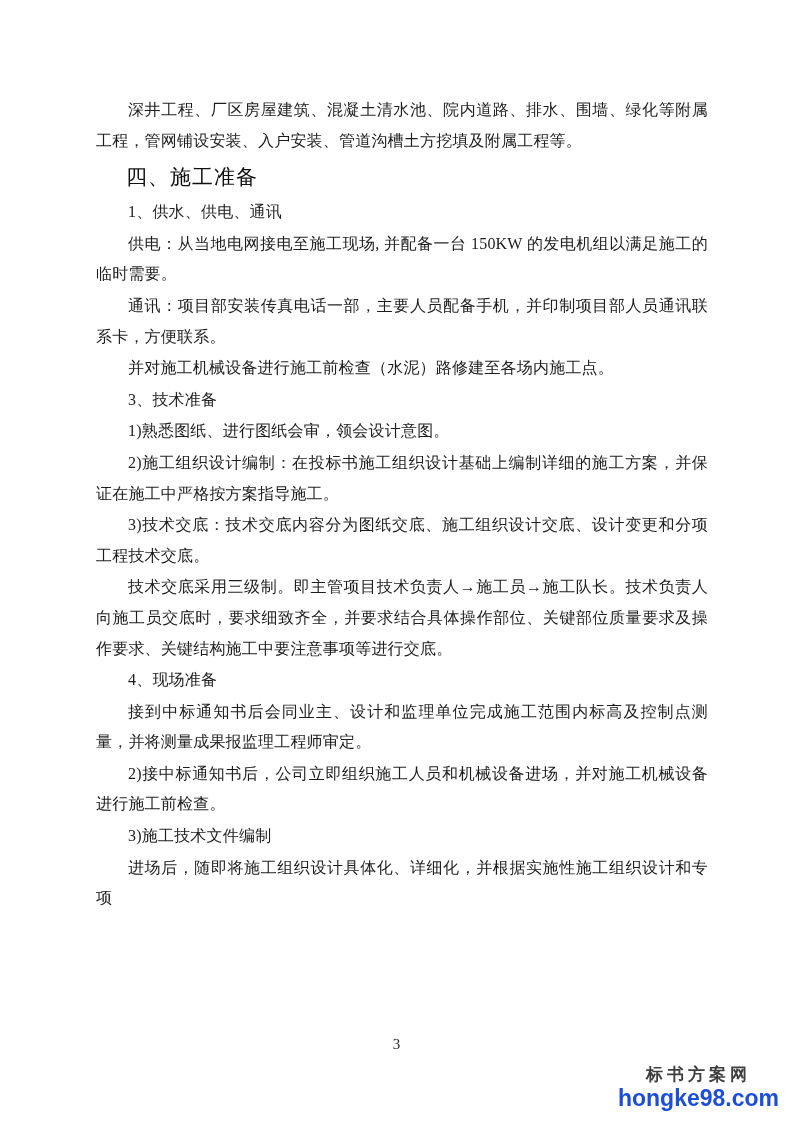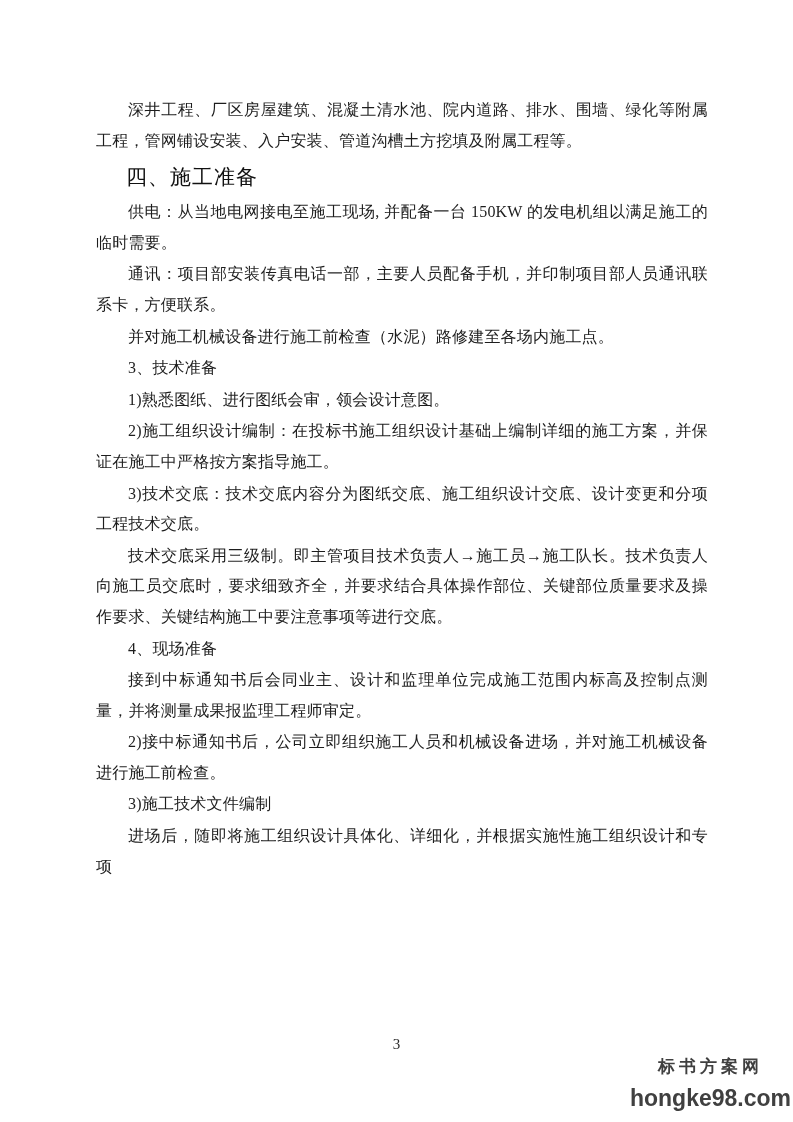--- a/index.html
+++ b/index.html
@@ -46,49 +46,50 @@
     left: 0;
     right: 0;
     top: 1036px;
     text-align: center;
     font-size: 15px;
     color: #2a2a2a;
     font-family: "Liberation Serif", "DejaVu Serif", serif;
   }
   .watermark {
     position: absolute;
-    right: 2px;
+    right: 14px;
     bottom: 12px;
     text-align: center;
     font-family: "Liberation Sans", "DejaVu Sans", sans-serif;
   }
   .wm-cn {
     font-size: 17px;
     font-weight: bold;
     letter-spacing: 4px;
     color: #3f3f3f;
     line-height: 1.1;
   }
   .wm-url {
     font-size: 23px;
     font-weight: bold;
-    color: #404040;
+    color: #1d4ed8;
     line-height: 1;
-    margin-top: 10px;
+    margin-top: 2px;
     letter-spacing: 0px;
   }
 </style>
 </head>
 <body>
 
 <div class="page">
 
   <main class="content" id="doc-body">
       <p class="paragraph">深井工程、厂区房屋建筑、混凝土清水池、院内道路、排水、围墙、绿化等附属工程，管网铺设安装、入户安装、管道沟槽土方挖填及附属工程等。</p>
       <h2 class="heading">四、施工准备</h2>
+      <p class="paragraph">1、供水、供电、通讯</p>
       <p class="paragraph">供电：从当地电网接电至施工现场, 并配备一台 150KW 的发电机组以满足施工的临时需要。</p>
       <p class="paragraph">通讯：项目部安装传真电话一部，主要人员配备手机，并印制项目部人员通讯联系卡，方便联系。</p>
       <p class="paragraph">并对施工机械设备进行施工前检查（水泥）路修建至各场内施工点。</p>
       <p class="paragraph">3、技术准备</p>
       <p class="paragraph">1)熟悉图纸、进行图纸会审，领会设计意图。</p>
       <p class="paragraph">2)施工组织设计编制：在投标书施工组织设计基础上编制详细的施工方案，并保证在施工中严格按方案指导施工。</p>
       <p class="paragraph">3)技术交底：技术交底内容分为图纸交底、施工组织设计交底、设计变更和分项工程技术交底。</p>
       <p class="paragraph">技术交底采用三级制。即主管项目技术负责人→施工员→施工队长。技术负责人向施工员交底时，要求细致齐全，并要求结合具体操作部位、关键部位质量要求及操作要求、关键结构施工中要注意事项等进行交底。</p>
       <p class="paragraph">4、现场准备</p>
       <p class="paragraph">接到中标通知书后会同业主、设计和监理单位完成施工范围内标高及控制点测量，并将测量成果报监理工程师审定。</p>

